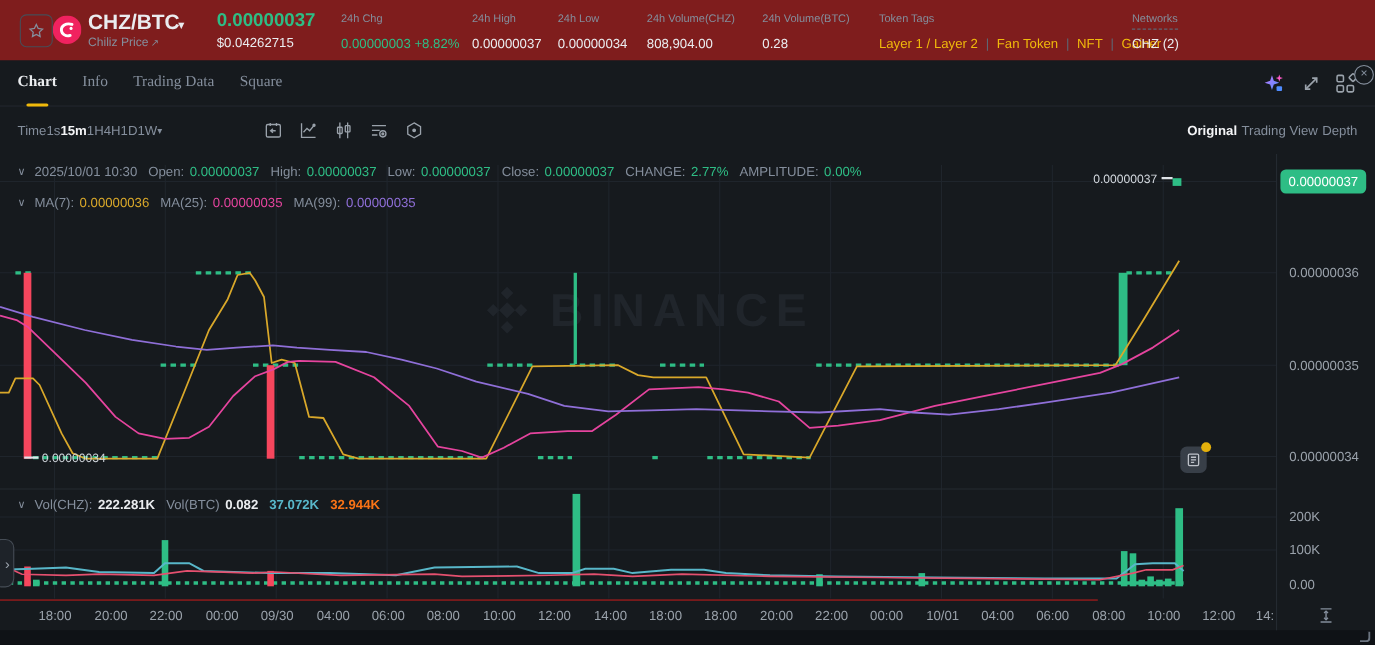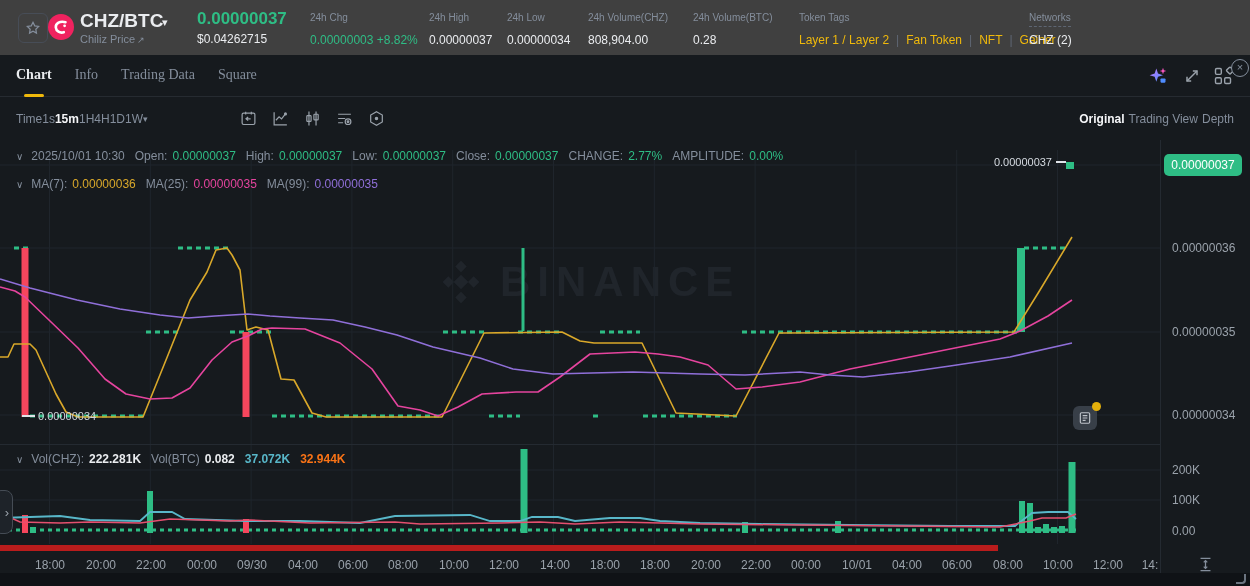--- a/index.html
+++ b/index.html
@@ -1,19 +1,19 @@
 <!DOCTYPE html>
 <html><head>
 <meta charset="utf-8">
 <style>
   html,body{margin:0;padding:0;background:#0b0e11;}
   .app{position:relative;width:1250px;height:586px;background:#161a1e;overflow:hidden;
        font-family:"Liberation Sans",sans-serif;color:#eaecef;-webkit-font-smoothing:antialiased;}
   
-  .header{position:absolute;top:0;left:0;width:1250px;height:55px;background:#404040;}
+  .header{position:absolute;top:0;left:0;width:1250px;height:55px;background:#7f1d1d;}
   .fav-btn{position:absolute;top:13px;left:18px;width:28px;height:28px;border:1px solid #474d57;
            border-radius:6px;display:flex;align-items:center;justify-content:center;}
   .coin-logo{position:absolute;top:14px;left:48px;width:26px;height:26px;}
   .sym-name{position:absolute;top:10px;left:80px;font-size:19px;font-weight:700;color:#eaecef;}
   .sym-caret{position:absolute;top:16px;left:162px;font-size:11px;color:#eaecef;}
   .sym-sub{position:absolute;top:33px;left:80px;font-size:11px;color:#848e9c;cursor:pointer;}
   .sym-sub .arr{font-size:9px;margin-left:2px;}
   .last-price{position:absolute;top:9px;left:197px;font-size:17px;font-weight:700;color:#2ebd85;}
   .usd-price{position:absolute;top:32px;left:197px;font-size:12px;color:#eaecef;}
   .stat{position:absolute;top:0;height:55px;}
@@ -69,21 +69,21 @@
   .axis-label{position:absolute;left:11px;font-size:12px;color:#9aa2ab;line-height:16px;}
   .price-badge{position:absolute;left:3px;width:78px;height:22px;background:#2ebd85;color:#fff;
        font-size:12px;line-height:22px;text-align:center;border-radius:5px;z-index:3;}
   .left-expander{position:absolute;left:-7px;top:350px;width:20px;height:44px;background:#1e2329;
        border:1px solid #454c55;border-radius:8px;color:#9aa2ab;font-size:13px;display:flex;
        align-items:center;justify-content:flex-end;padding-right:3px;box-sizing:border-box;z-index:3;cursor:pointer;}
   .news-fab{position:absolute;left:1073px;top:266px;width:24px;height:24px;background:#3a414b;border-radius:6px;
        z-index:3;display:flex;align-items:center;justify-content:center;cursor:pointer;opacity:.95;}
   .news-dot{position:absolute;top:-4px;right:-4px;width:9px;height:9px;background:#f0b90b;border-radius:50%;}
   
-  .time-axis{position:absolute;top:405px;left:0;width:998px;height:28px;border-top:6px solid #b91c1c;z-index:2;cursor:ew-resize;text-decoration:underline;}
+  .time-axis{position:absolute;top:405px;left:0;width:998px;height:28px;border-top:1px solid #b91c1c;z-index:2;cursor:ew-resize;text-decoration:underline;}
   #time-labels{position:absolute;top:0;left:0;width:1160px;height:28px;overflow:hidden;}
   #time-labels span{position:absolute;top:7px;width:48px;text-align:center;font-size:12px;color:#9aa2ab;}
   .autofit{position:absolute;left:1197px;top:5px;cursor:pointer;}
   
   .bottom-strip{position:absolute;top:573px;left:0;width:1250px;height:13px;background:#0f1216;}
   .corner{position:absolute;top:1px;left:1236px;width:8px;height:8px;border-right:2px solid #6b7480;
        border-bottom:2px solid #6b7480;border-radius:0 0 4px 0;}
 </style>
 </head>
 <body>

